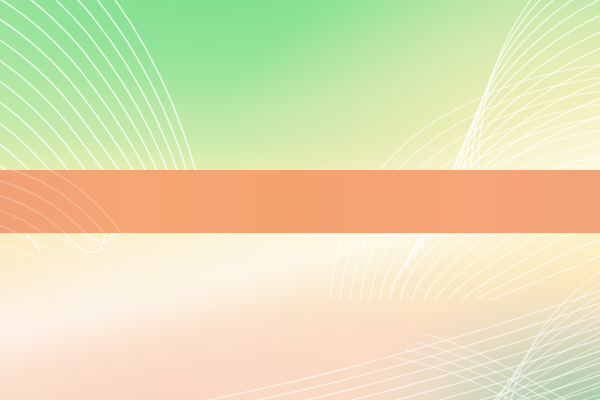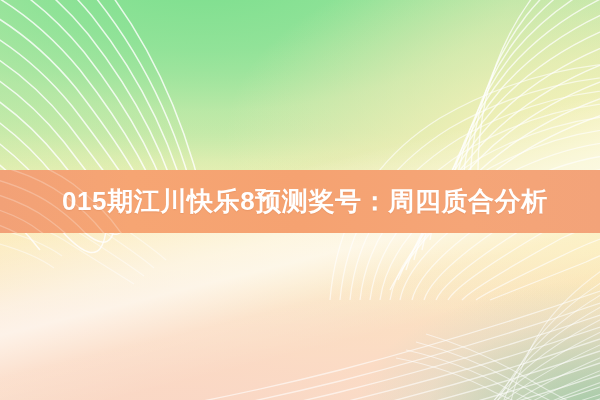--- a/index.html
+++ b/index.html
@@ -275,16 +275,15 @@
         <path d="M -10 10 Q 116 18 170 58 Q 218 94 232 138"></path>
         <path d="M -10 24 Q 112 32 162 70 Q 208 104 220 146"></path>
         <path d="M -10 38 Q 108 46 154 82 Q 198 114 208 154"></path>
         <path d="M -10 52 Q 104 60 146 94 Q 188 124 196 162"></path>
         <path d="M -10 66 Q 100 74 138 106 Q 178 134 184 170"></path>
         <path d="M -10 80 Q 96 88 130 118 Q 168 144 172 178"></path>
         <path d="M -10 94 Q 92 102 122 130"></path>
         <path d="M -10 108 Q 88 116 114 142"></path>
       </svg>
     </div>
-    <div id="band-title">015期江川快乐8预测奖号：周四质合分析</div>
   </div>
 
 </div>
 
 </body></html>

